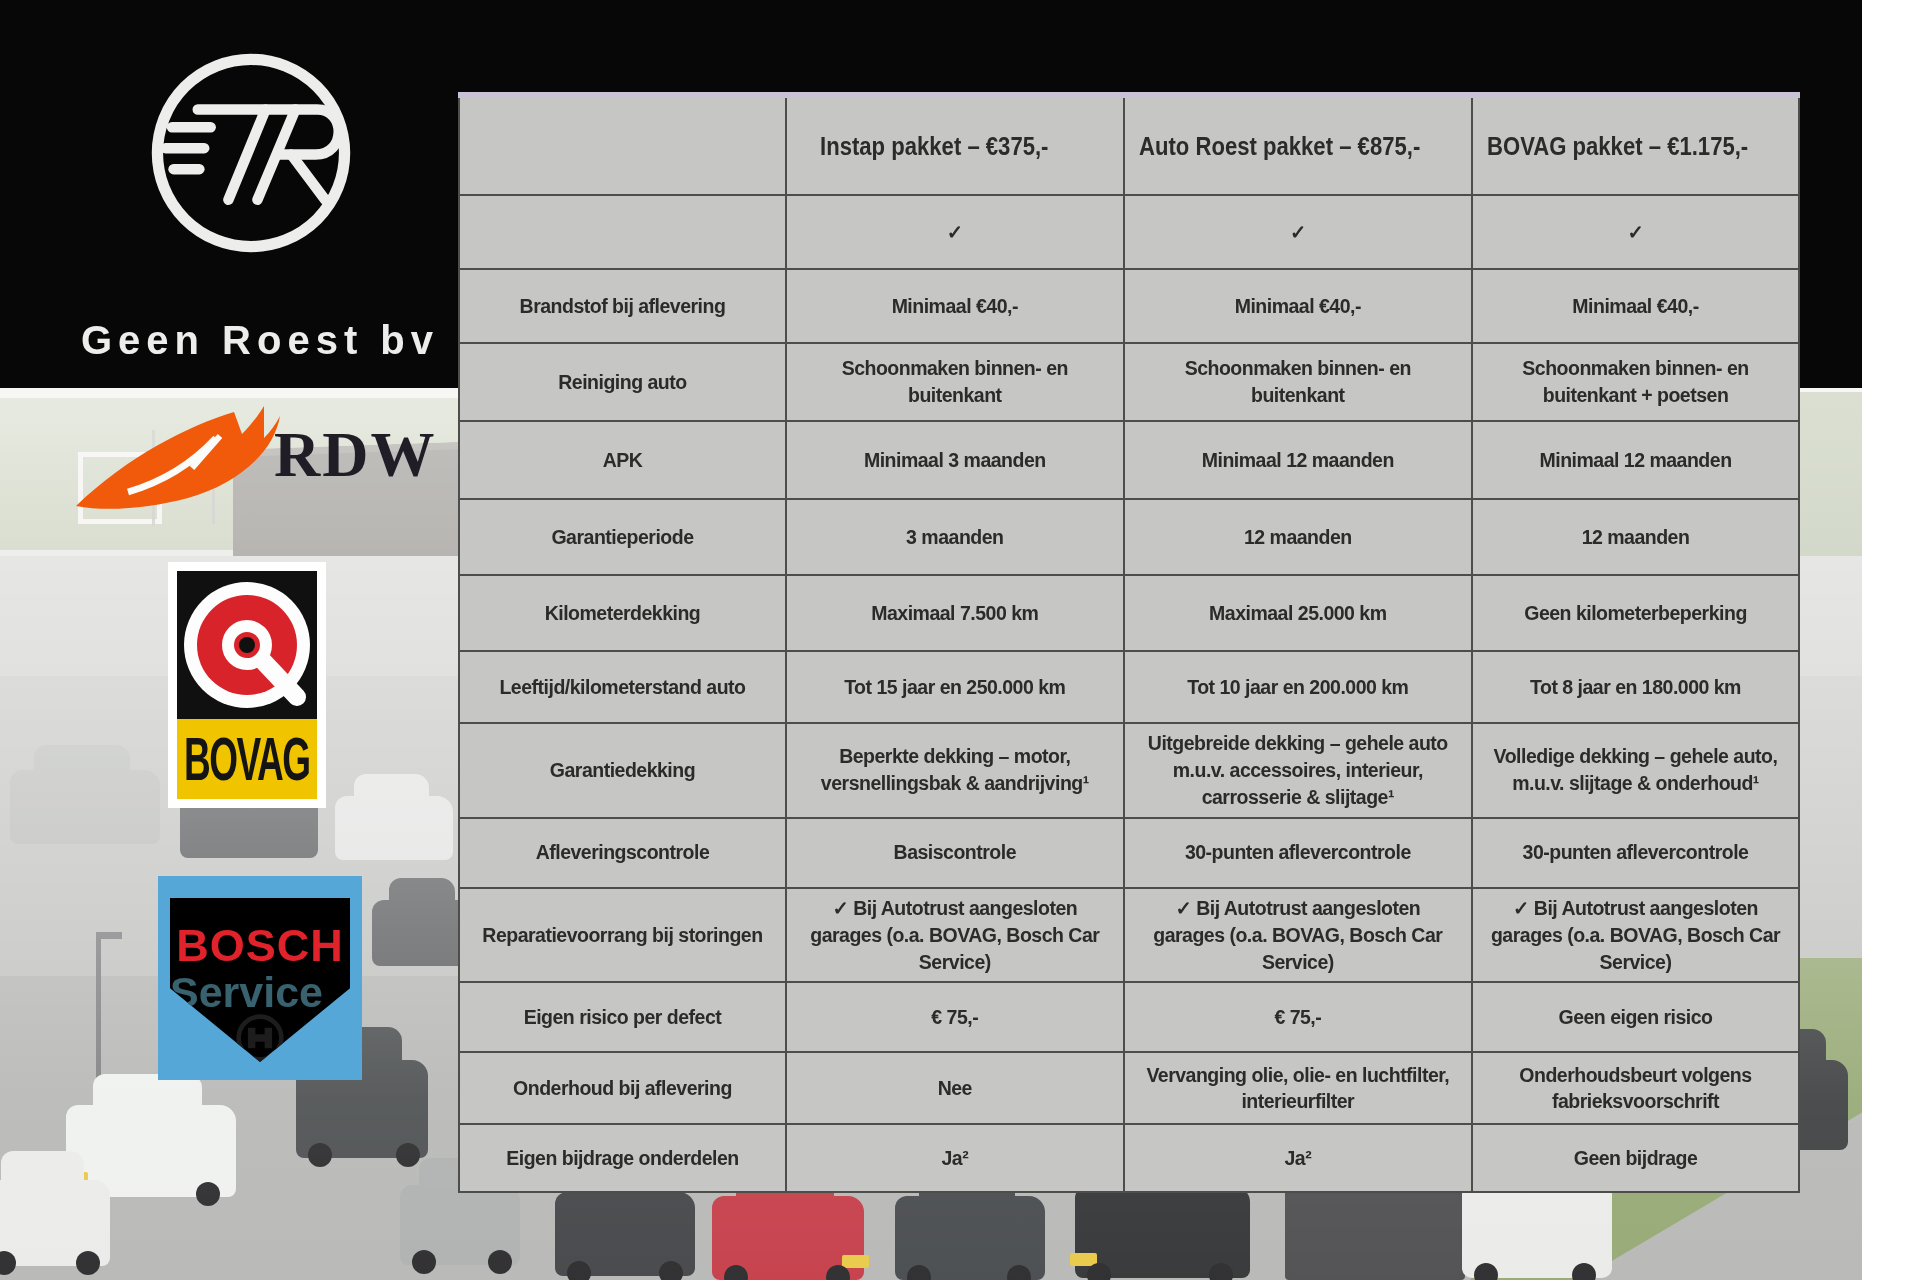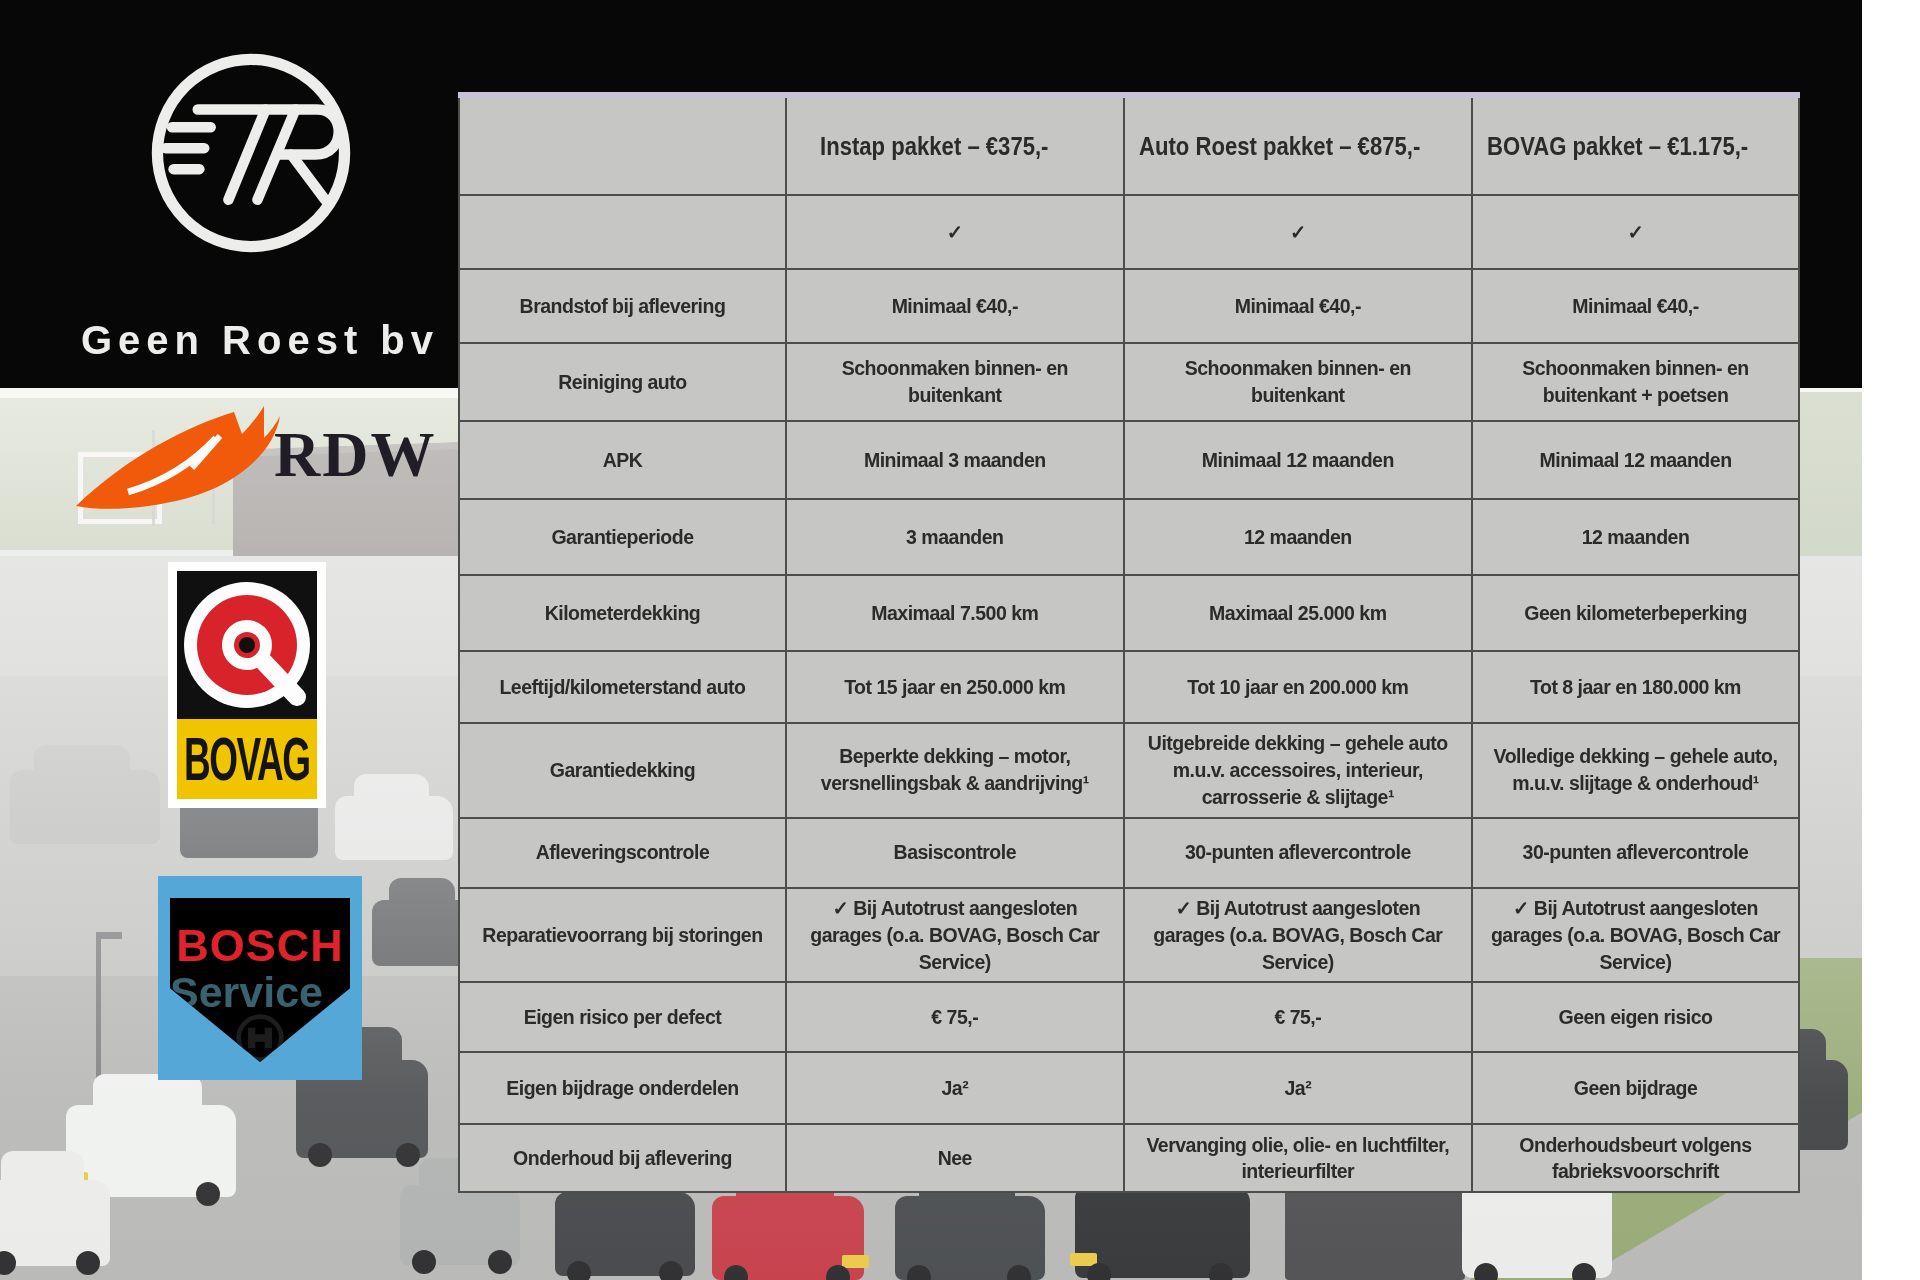--- a/index.html
+++ b/index.html
@@ -259,28 +259,28 @@
         <td>✓ Bij Autotrust aangesloten garages (o.a. BOVAG, Bosch Car Service)</td>
         <td>✓ Bij Autotrust aangesloten garages (o.a. BOVAG, Bosch Car Service)</td>
       </tr>
       <tr>
         <td>Eigen risico per defect</td>
         <td>€ 75,-</td>
         <td>€ 75,-</td>
         <td>Geen eigen risico</td>
       </tr>
       <tr>
+        <td>Onderhoud bij aflevering</td>
+        <td>Nee</td>
+        <td>Vervanging olie, olie- en luchtfilter, interieurfilter</td>
+        <td>Onderhoudsbeurt volgens fabrieksvoorschrift</td>
+      </tr>
+      <tr>
         <td>Eigen bijdrage onderdelen</td>
         <td>Ja²</td>
         <td>Ja²</td>
         <td>Geen bijdrage</td>
       </tr>
-      <tr>
-        <td>Onderhoud bij aflevering</td>
-        <td>Nee</td>
-        <td>Vervanging olie, olie- en luchtfilter, interieurfilter</td>
-        <td>Onderhoudsbeurt volgens fabrieksvoorschrift</td>
-      </tr>
     </tbody>
   </table>
 
   <div class="white-strip"></div>
 </div>
 
 </body></html>

